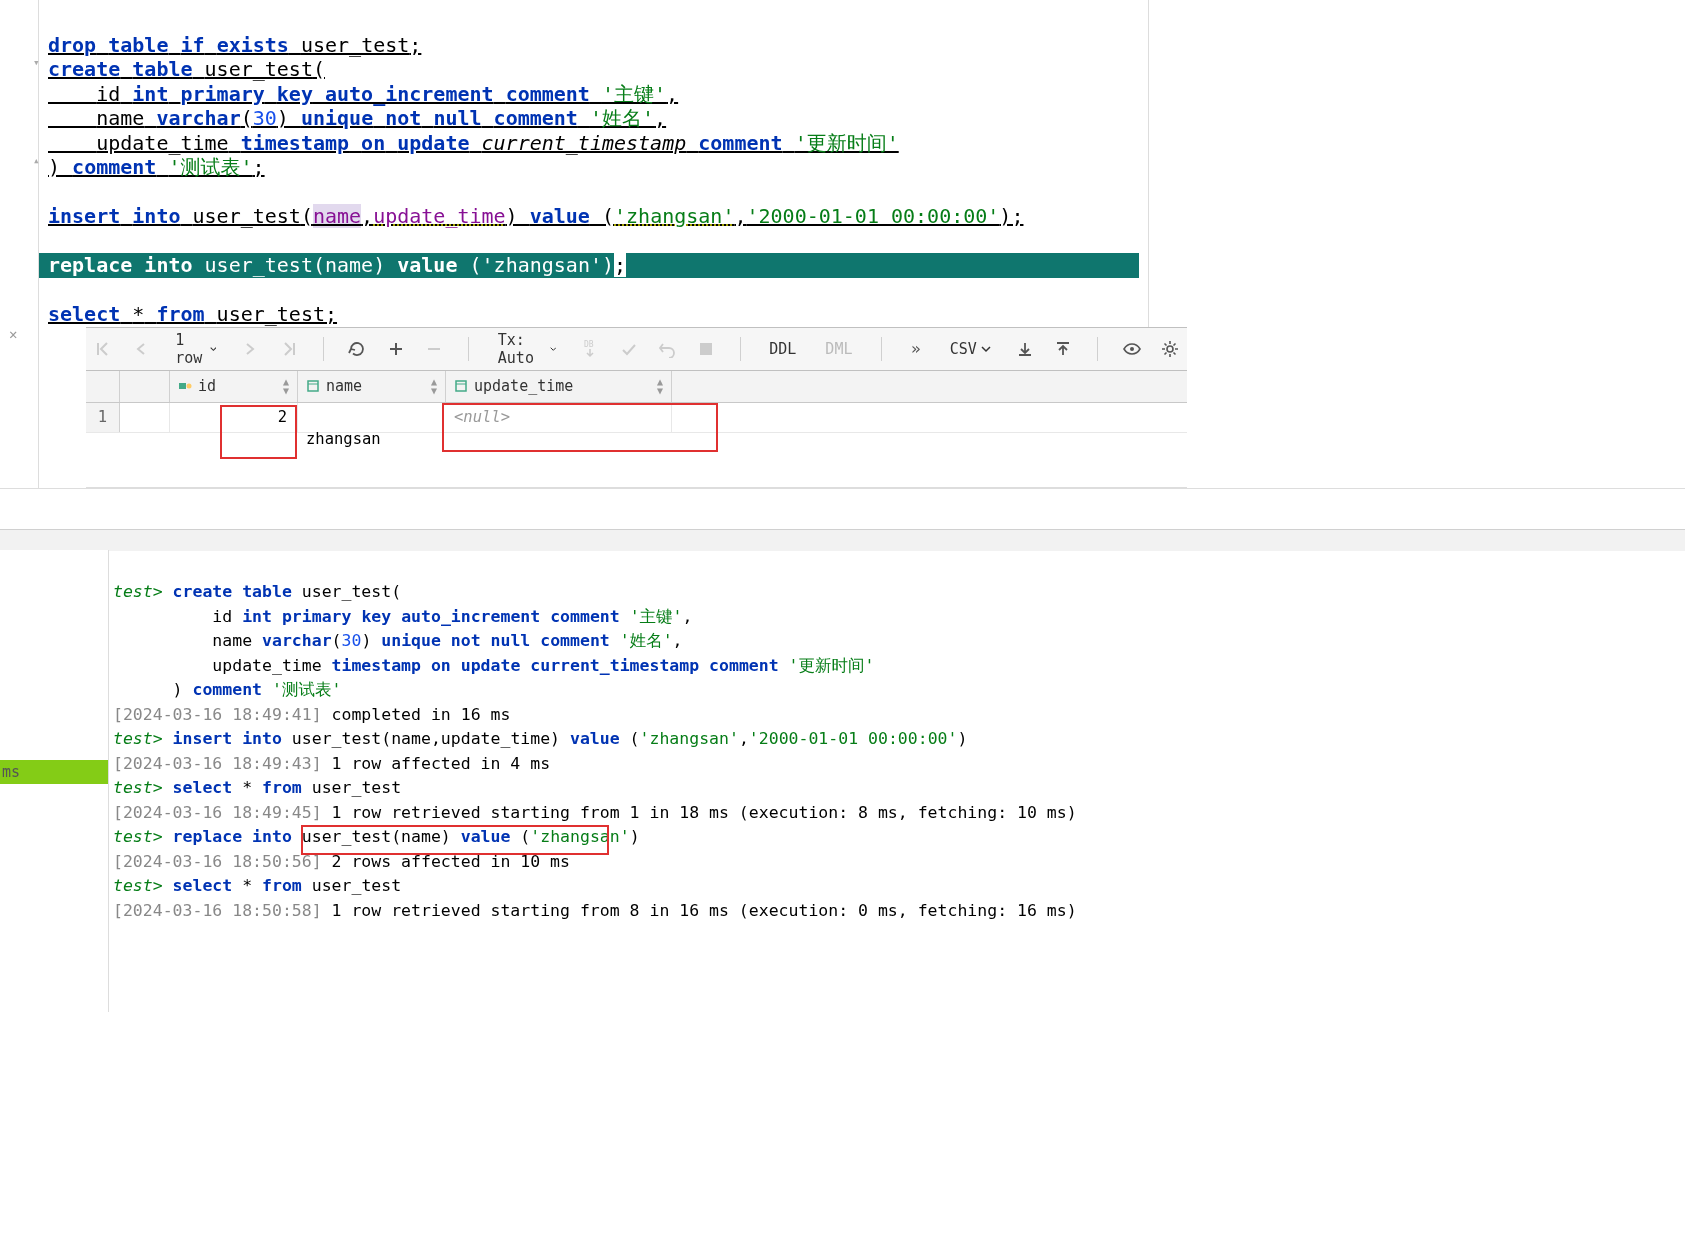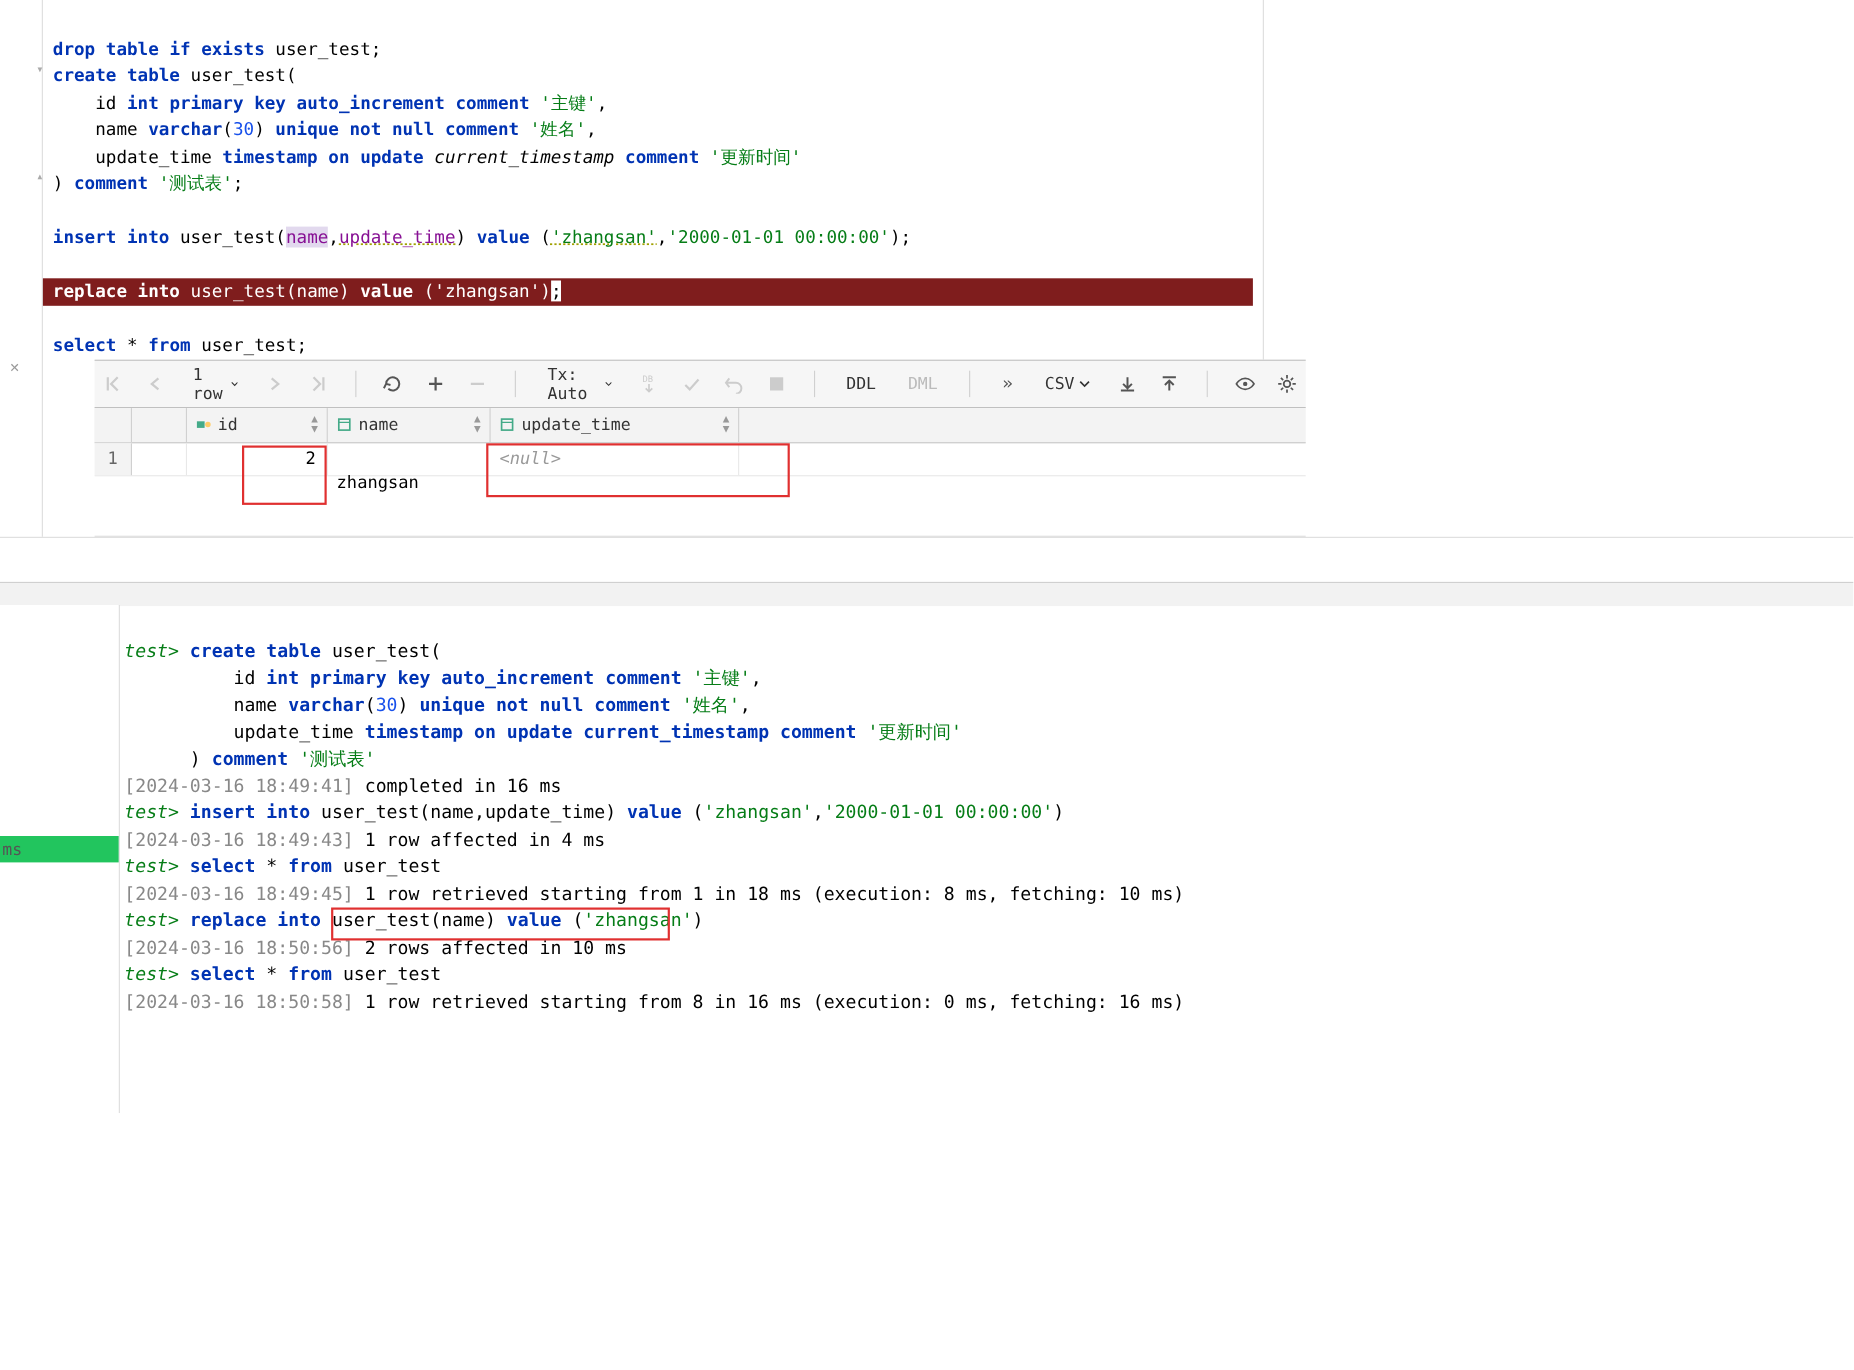--- a/index.html
+++ b/index.html
@@ -14,32 +14,33 @@
     position: relative;
     border-left: 1px solid #ddd;
     margin-left: 38px;
     padding-left: 0;
     width: calc(100% - 38px);
   }
   .editor {
     padding: 8px 0 0 9px;
     line-height: 24.5px;
     white-space: pre;
-    font-size: 16px;
+    font-size: 20px;
     border-right: 1px solid #ddd;
     width: 1110px;
+    text-decoration: underline;
   }
   .kw { color: #0033b3; font-weight: bold; }
   .num { color: #1750eb; }
   .str { color: #067d17; }
   .colname { color: #871094; }
   .fn-italic { color: #000; font-style: italic; }
   .warn { text-decoration: underline dotted #a0a000; }
   .selected-line {
-    background: #7f1d1d;
+    background: #0f766e;
     color: #fff;
     display: inline-block;
     width: 100%;
     margin-left: -9px;
     padding-left: 9px;
   }
   .selected-line .kw,
   .selected-line .ident,
   .selected-line .str,
   .selected-line .colname { color: #fff; }
@@ -164,21 +165,21 @@
     font-size: 15px;
     color: #555;
     padding-top: 210px;
   }
   .console-left .ln {
     height: 24.5px;
     display: flex;
     align-items: center;
     padding-left: 2px;
   }
-  .console-left .ln.active { background: #22c55e; }
+  .console-left .ln.active { background: #84cc16; }
   .console {
     flex: 1;
     border-left: 1px solid #ddd;
     padding: 6px 0 40px 4px;
     line-height: 24.5px;
     white-space: pre;
     font-size: 16.5px;
     position: relative;
   }
   .prompt { color: #067d17; font-style: italic; }

